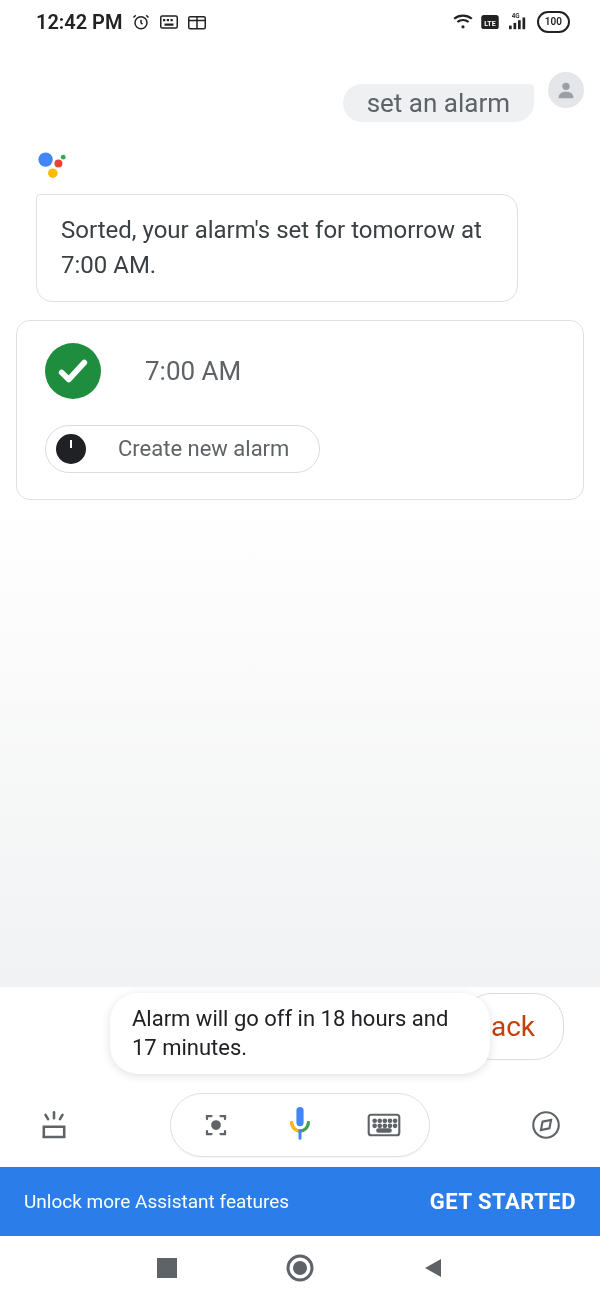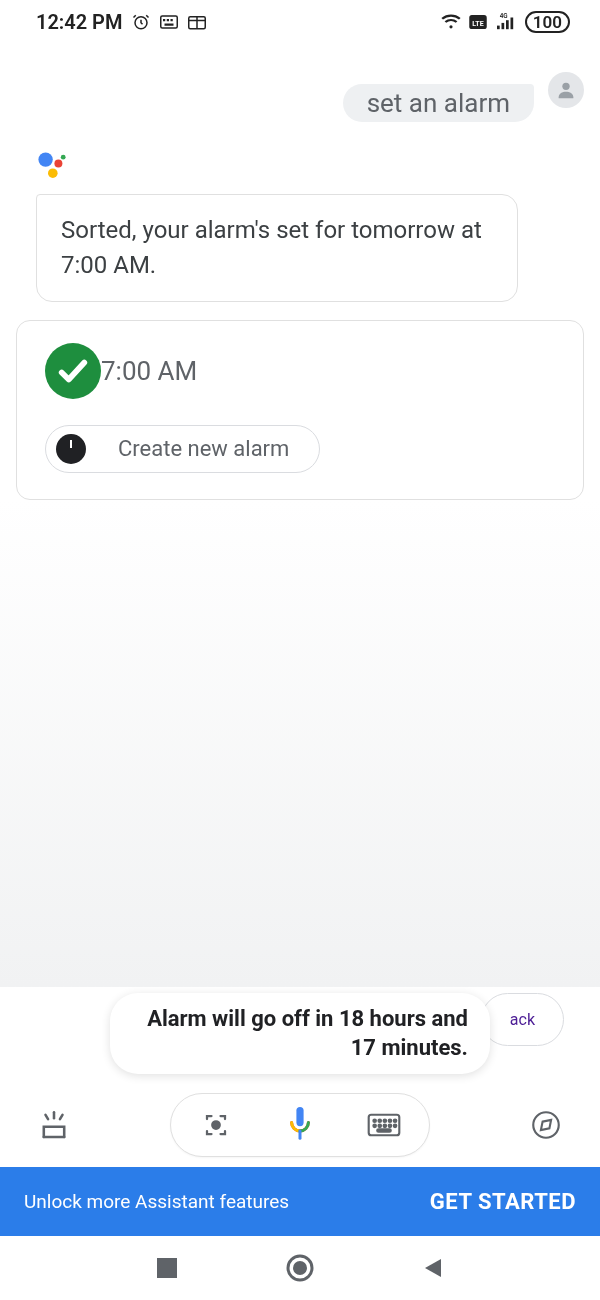--- a/index.html
+++ b/index.html
@@ -4,49 +4,49 @@
 <style>
   * { box-sizing: border-box; margin: 0; padding: 0; }
   html, body { width: 600px; height: 1300px; font-family: -apple-system, Roboto, Arial, sans-serif; background: #fff; overflow: hidden; }
   body { display: flex; flex-direction: column; }
 
   
   .status-bar { display: flex; justify-content: space-between; align-items: center; padding: 6px 30px 6px 36px; font-size: 20px; font-weight: 600; color: #222; height: 44px; }
   .status-left { display: flex; gap: 10px; }
   .status-right { display: flex; align-items: center; gap: 8px; }
   .status-icon { display: inline-flex; align-items: center; }
-  .battery-pill { border: 2px solid #222; border-radius: 11px; padding: 0 6px; font-size: 17px; font-weight: 600; line-height: 18px; }
+  .battery-pill { border: 2px solid #222; border-radius: 11px; padding: 0 6px; font-size: 10px; font-weight: 600; line-height: 18px; }
 
   
   .conv { flex: 0 0 auto; padding: 40px 16px 0 16px; }
   .user-row { display: flex; justify-content: flex-end; align-items: flex-start; gap: 14px; margin-bottom: 28px; }
   .avatar { width: 36px; height: 36px; border-radius: 50%; background: #e4e6e9; display: flex; align-items: center; justify-content: center; margin-top:-12px;}
   .avatar svg { width: 22px; height: 22px; fill: #9aa0a6; }
   .user-bubble { background: #eef0f2; color: #5f6368; font-size: 26px; padding: 4px 24px; border-radius: 30px; border-top-right-radius: 6px; }
 
   .assistant-logo { margin: 0 0 8px 20px; }
   .assistant-bubble { border: 1px solid #e0e0e0; border-radius: 16px; border-top-left-radius: 4px; padding: 18px 24px; margin: 0 66px 18px 20px; font-size: 24px; color: #3c4043; line-height: 1.45; }
 
   .alarm-card { border: 1px solid #e0e0e0; border-radius: 14px; margin: 0 0 0 0; padding: 22px 28px 26px 28px; background: #fff; }
-  .alarm-row { display: flex; align-items: center; margin-bottom: 26px; }
+  .alarm-row { display: flex; align-items: center; gap: 44px; margin-bottom: 26px; }
   .check-circle { width: 56px; height: 56px; border-radius: 50%; background: #1e8e3e; display: flex; align-items: center; justify-content: center; }
   .check-circle svg { width: 34px; height: 34px; }
   .alarm-time { font-size: 26px; color: #5f6368; }
   .create-btn { display: inline-flex; align-items: center; gap: 32px; border: 1px solid #dadce0; border-radius: 30px; padding: 8px 30px 8px 10px; background: #fff; cursor: pointer; }
   .clock-dot { width: 30px; height: 30px; border-radius: 50%; background: #202124; position: relative; }
   .clock-dot::after { content: ""; position: absolute; left: 50%; top: 6px; width: 2px; height: 8px; background: #fff; transform: translateX(-50%); }
   .create-label { font-size: 22px; color: #5f6368; }
 
   
   .fill { flex: 1; background: linear-gradient(#ffffff, #f1f2f3); }
 
   
   .chip-layer { position: relative; height: 90px; }
-  .chip-back { position: absolute; right: 36px; top: 6px; border: 1px solid #dadce0; background: #fff; border-radius: 30px; padding: 16px 28px; font-size: 16px; color: #4c1d95; }
-  .toast { position: absolute; left: 110px; right: 110px; top: 6px; background: #fff; border-radius: 28px; box-shadow: 0 2px 10px rgba(0,0,0,0.12); padding: 12px 22px; font-size: 22px; color: #202124; text-align: right; line-height: 1.3; font-weight: bold; }
+  .chip-back { position: absolute; right: 36px; top: 6px; border: 1px solid #dadce0; background: #fff; border-radius: 30px; padding: 16px 28px; font-size: 28px; color: #c2410c; }
+  .toast { position: absolute; left: 110px; right: 110px; top: 6px; background: #fff; border-radius: 28px; box-shadow: 0 2px 10px rgba(0,0,0,0.12); padding: 12px 22px; font-size: 22px; color: #202124; text-align: left; line-height: 1.3; }
 
   
   .input-row { display: flex; align-items: center; justify-content: space-between; padding: 16px 34px 10px 34px; }
   .side-icon { width: 40px; height: 40px; display: flex; align-items: center; justify-content: center; }
   .pill { display: flex; align-items: center; justify-content: space-between; width: 260px; height: 64px; border: 1px solid #e0e0e0; border-radius: 34px; padding: 0 28px; background: #fff; box-shadow: 0 1px 2px rgba(0,0,0,0.04); }
   .pill-icon { width: 34px; height: 34px; display: flex; align-items: center; justify-content: center; }
 
   
   .banner { background: #2b7de9; color: #fff; display: flex; align-items: center; justify-content: space-between; padding: 22px 24px; }
   .banner-text { font-size: 19px; }

